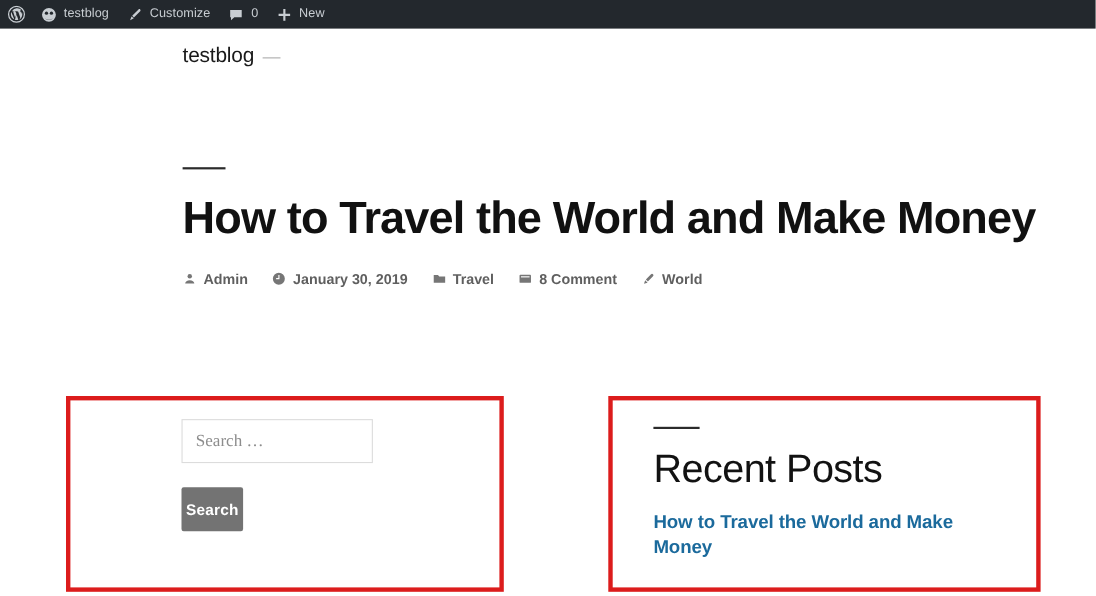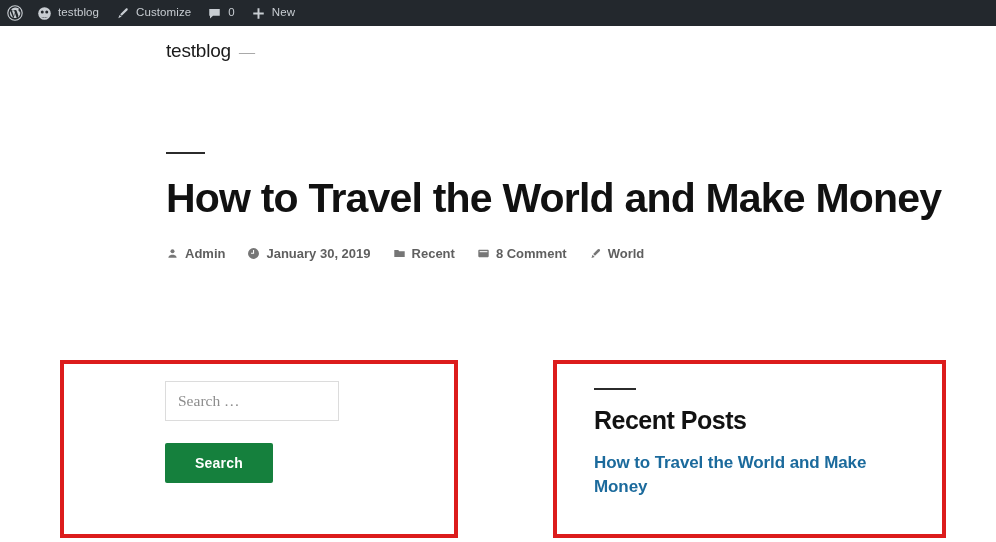--- a/index.html
+++ b/index.html
@@ -141,49 +141,49 @@
     font-size: 15.5px;
     color: #8a8a8a;
     padding: 0 12px;
     outline: none;
   }
   .search-field::placeholder { color: #8d8d8d; opacity: 1; }
 
   .search-submit {
     margin-top: 22px;
     display: block;
-    background: #15803d;
+    background: #737373;
     color: #ffffff;
     border: none;
     border-radius: 2px;
     font-family: "Liberation Sans", sans-serif;
     font-size: 14px;
     font-weight: 700;
     letter-spacing: .2px;
-    padding: 12px 30px;
+    padding: 12px 4px;
     cursor: pointer;
   }
 
   
   .recent-widget {
     position: absolute;
     left: 594px;
     top: 388px;
     width: 330px;
   }
   .recent-rule {
     width: 42px;
     height: 2px;
     background: #2b2b2b;
     margin-bottom: 17px;
   }
   .recent-title {
     font-family: "Liberation Sans", sans-serif;
-    font-size: 25px;
-    font-weight: 700;
+    font-size: 36px;
+    font-weight: 400;
     color: #121212;
     letter-spacing: -0.5px;
     line-height: 1.05;
   }
   .recent-list { list-style: none; margin-top: 18px; }
   .recent-link {
     display: block;
     font-family: "Liberation Sans", sans-serif;
     font-size: 17px;
     font-weight: 700;
@@ -277,21 +277,21 @@
       </span>
       <span class="meta-text">January 30, 2019</span>
     </span>
 
     <span class="meta-item">
       <span class="ico">
         <svg width="13" height="13" viewBox="0 0 20 20">
             <path d="M2 4.6h6l1.6 2H18v8.8H2z"></path>
           </svg>
       </span>
-      <span class="meta-text">Recent</span>
+      <span class="meta-text">Travel</span>
     </span>
 
     <span class="meta-item">
       <span class="ico">
         <svg width="13" height="13" viewBox="0 0 20 20">
             <rect x="2" y="4.4" width="16" height="11.2" rx="1.2"></rect>
             <rect x="4" y="6.4" width="12" height="1.6" fill="#fff"></rect>
           </svg>
       </span>
       <span class="meta-text">8 Comment</span>

